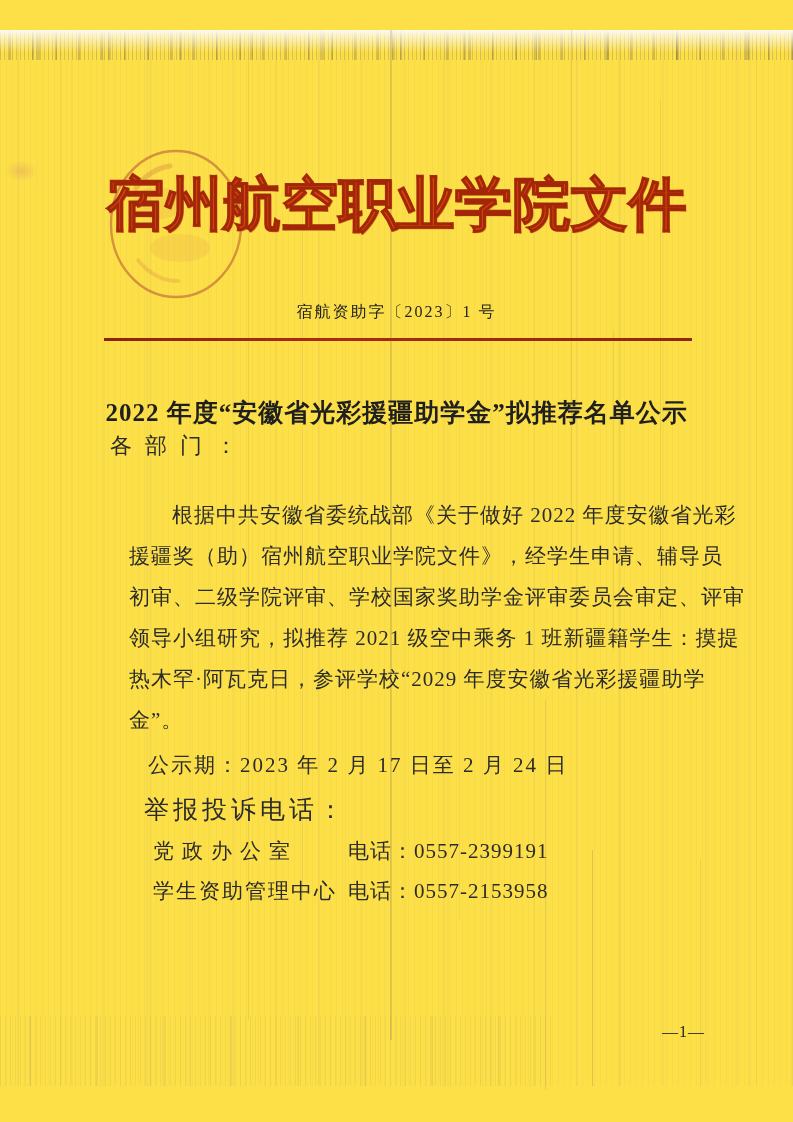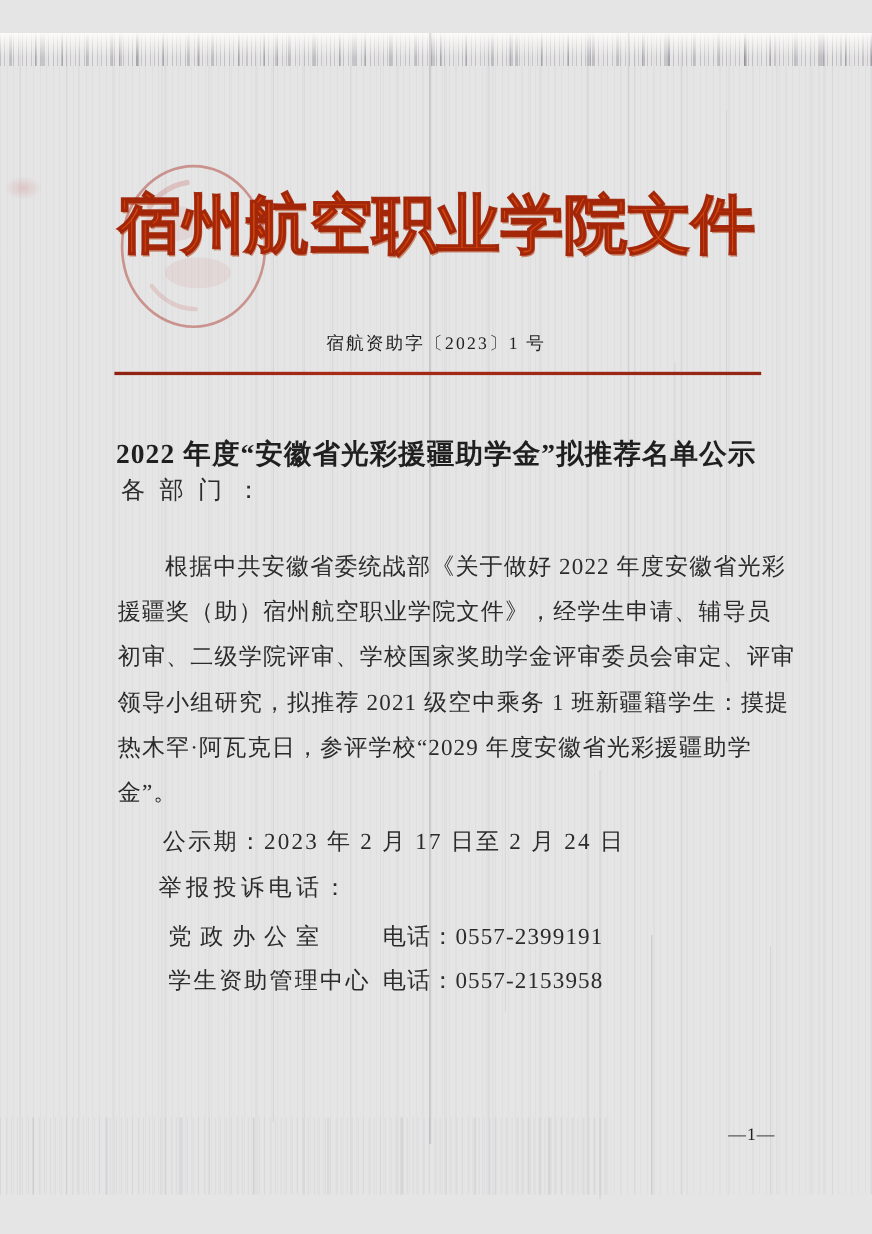--- a/index.html
+++ b/index.html
@@ -1,20 +1,20 @@
 <!DOCTYPE html>
 <html><head>
 <meta charset="utf-8">
 <style>
   html, body { margin: 0; padding: 0; background: #ffffff; }
   .page {
     position: relative;
     width: 793px;
     height: 1122px;
-    background: #e5e5e5;
+    background: #fde047;
     overflow: hidden;
     font-family: "Liberation Serif", serif;
     color: #2b2b2b;
   }
 
   
   .scan-area {
     position: absolute;
     top: 30px; left: 0; right: 0;
     height: 1056px;
@@ -104,34 +104,35 @@
     white-space: nowrap;
   }
 
   .body-para { position: absolute; top: 498px; left: 107px; right: 90px; }
   .body-line {
     height: 41px;
     line-height: 34px;
     font-size: 21px;
     letter-spacing: 1px;
     white-space: nowrap;
+    margin-left: 22px;
   }
   .body-line.first { text-indent: 43px; }
 
   .period-line {
     position: absolute;
     top: 751px; left: 148px;
     font-size: 21px;
     letter-spacing: 2px;
     white-space: nowrap;
   }
   .report-line {
     position: absolute;
     top: 793px; left: 144px;
-    font-size: 21px;
+    font-size: 25px;
     letter-spacing: 4px;
     white-space: nowrap;
   }
 
   .contact-row { position: absolute; left: 153px; right: 90px; height: 30px; }
   .contact-row.row1 { top: 837px; }
   .contact-row.row2 { top: 877px; }
   .contact-dept { font-size: 21px; white-space: nowrap; }
   .row1 .contact-dept { letter-spacing: 8px; }
   .row2 .contact-dept { letter-spacing: 2px; }

